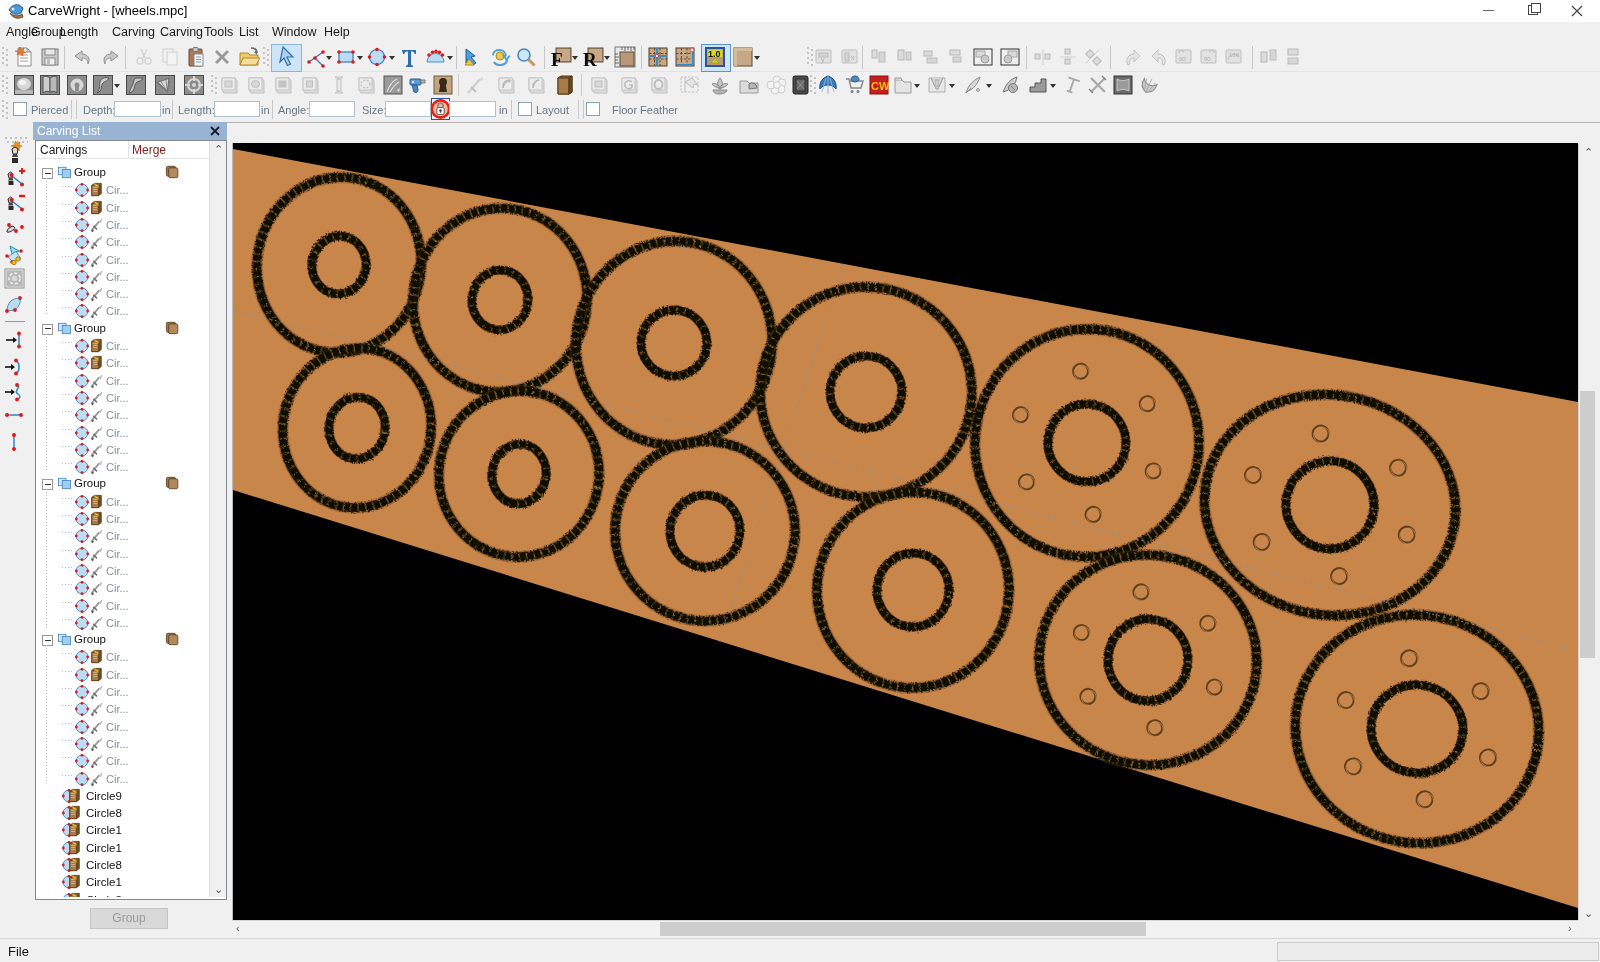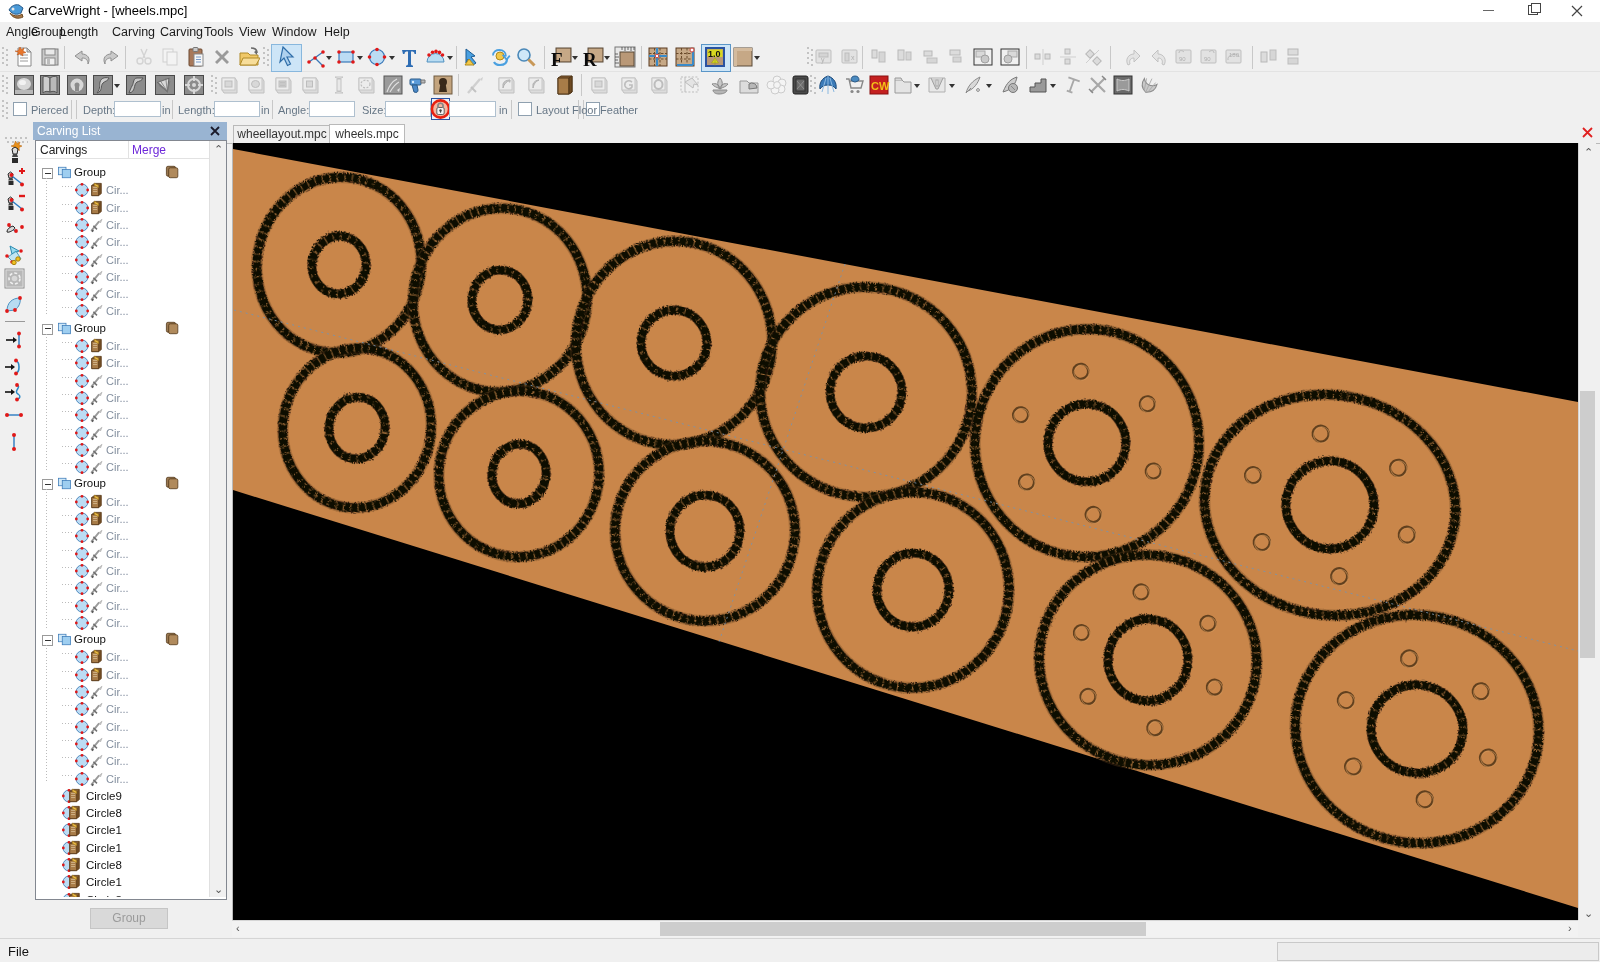--- a/index.html
+++ b/index.html
@@ -45,21 +45,21 @@
         <path d="M1 1l10 10M11 1L1 11" stroke="#444" stroke-width="1.2"></path>
       </svg></div>
 </div>
 <div id="menu">
 <span style="left:6px">Angle</span>
 <span style="left:31px">Group</span>
 <span style="left:60px">Length</span>
 <span style="left:112px">Carving</span>
 <span style="left:160px">Carving</span>
 <span style="left:204px">Tools</span>
-<span style="left:239px">View</span>
+<span style="left:239px">List</span>
 <span style="left:272px">Window</span>
 <span style="left:324px">Help</span>
 </div>
 <div id="tb1">
 <div class="ab" style="left:1px;top:2px"><svg width="9" height="24" viewBox="0 0 9 24">
         <circle cx="2" cy="3" r="1" fill="#b5b5b5"></circle>
         <circle cx="6" cy="5" r="1" fill="#b5b5b5"></circle>
         <circle cx="2" cy="8" r="1" fill="#b5b5b5"></circle>
         <circle cx="6" cy="10" r="1" fill="#b5b5b5"></circle>
         <circle cx="2" cy="13" r="1" fill="#b5b5b5"></circle>
@@ -614,21 +614,21 @@
         <rect x="10" y="12.5" width="1.1" height="2.2" fill="#444"></rect>
       </svg></div>
 <div class="in" style="left:449px;width:45px"></div>
     <div class="lb" style="left:499px">in</div>
 <div class="ab" style="left:511px;top:2px;width:1px;height:19px;background:#c8c8c8"></div>
 <div class="cb" style="left:518px"></div>
     <div class="lb" style="left:536px">Layout</div>
 <div class="ab" style="left:578px;top:2px;width:1px;height:19px;background:#c8c8c8"></div>
 <div class="ab" style="left:583px;top:2px;width:1px;height:19px;background:#c8c8c8"></div>
 <div class="cb" style="left:586px"></div>
-    <div class="lb" style="left:572px">Floor Feather</div>
+    <div class="lb" style="left:612px">Floor Feather</div>
 </div>
 <div id="lbar">
 <div class="ab" style="left:4px;top:8px"><svg width="24" height="8" viewBox="0 0 24 8">
         <circle cx="2" cy="2" r="1" fill="#b5b5b5"></circle>
         <circle cx="4" cy="6" r="1" fill="#b5b5b5"></circle>
         <circle cx="7" cy="2" r="1" fill="#b5b5b5"></circle>
         <circle cx="9" cy="6" r="1" fill="#b5b5b5"></circle>
         <circle cx="12" cy="2" r="1" fill="#b5b5b5"></circle>
         <circle cx="14" cy="6" r="1" fill="#b5b5b5"></circle>
         <circle cx="17" cy="2" r="1" fill="#b5b5b5"></circle>
@@ -724,21 +724,21 @@
 <div id="panel">
 <div id="phdr">
       <span class="t">Carving List</span>
       <svg class="ab" style="left:176px;top:3px" width="12" height="12" viewBox="0 0 12 12">
         <path d="M2 2l8 8M10 2l-8 8" stroke="#1a1a2a" stroke-width="1.8"></path>
       </svg>
     </div>
 <div id="tree">
 <div class="ab" style="left:0;top:0;width:188px;height:17px;background:#fff;border-bottom:1px solid #e2e2e2">
         <span class="ab" style="left:4px;top:2px;font-size:12px;color:#222">Carvings</span>
-        <span class="ab" style="left:96px;top:2px;font-size:12px;color:#6d28d9">Merge</span>
+        <span class="ab" style="left:96px;top:2px;font-size:12px;color:#7f1d1d">Merge</span>
         <div class="ab" style="left:92px;top:0;width:1px;height:17px;background:#e2e2e2"></div>
       </div>
 <div class="ab" style="left:173px;top:0;width:16px;height:756px;background:#f0f0f0;border-left:1px solid #e0e0e0">
         <div class="arr ab" style="left:4px;top:1px">⌃</div>
         <div class="arr ab" style="left:4px;top:741px">⌄</div>
       </div>
 <div class="ab" style="left:0;top:18px;width:172px;height:738px;overflow:hidden">
         <div class="ab" style="left:6px;top:9.0px;width:9px;height:9px;background:#fff;border:1px solid #9a9a9a">
           <div class="ab" style="left:1.5px;top:3.5px;width:6px;height:1px;background:#333"></div>
         </div>
@@ -1382,27 +1382,20 @@
             <path d="M6 8h6M6 11h6M6 14h6" stroke="#e0c8a0" stroke-width="1"></path>
             <path d="M14 5l4-3v15l-4 3z" fill="#6e4a22"></path>
             <path d="M8 2l6 3v3l-6-3z" fill="#f0c050" stroke="#a8801a"></path>
           </svg></div>
         <span class="ab" style="left:50px;top:734.5999999999997px;font-size:11.5px;color:#111">Circle8</span>
       </div>
 </div>
 <div id="gbtn">Group</div>
 </div>
 <div id="main">
-<div id="tabs">
-<div class="tab" style="left:6px;width:96px;background:#efefef;border:1px solid #b9b9b9;border-bottom:0;line-height:17px;top:3px;height:17px">wheellayout.mpc</div>
-<div class="tab" style="left:102px;width:74px;background:#fff;border:1px solid #b9b9b9;border-bottom:1px solid #fff;line-height:18px">wheels.mpc</div>
-<svg class="ab" style="left:1355px;top:5px" width="11" height="11" viewBox="0 0 11 11">
-        <path d="M1 1l9 9M10 1l-9 9" stroke="#e02020" stroke-width="1.8"></path>
-      </svg>
-</div>
 <div id="cv"><svg width="1346" height="777" viewBox="0 0 1346 777">
 <defs>
 <filter id="rgh" x="-15%" y="-15%" width="130%" height="130%">
 <feTurbulence type="fractalNoise" baseFrequency="0.75" numOctaves="2" seed="7" result="n"></feTurbulence>
 <feDisplacementMap in="SourceGraphic" in2="n" scale="4.5"></feDisplacementMap>
 </filter>
 </defs>
 <rect width="1346" height="777" fill="#000000"></rect>
 <polygon points="0,6 1345,259 1345,765 0,347" fill="#c9864a"></polygon>
 <g transform="rotate(10 106 122)">

